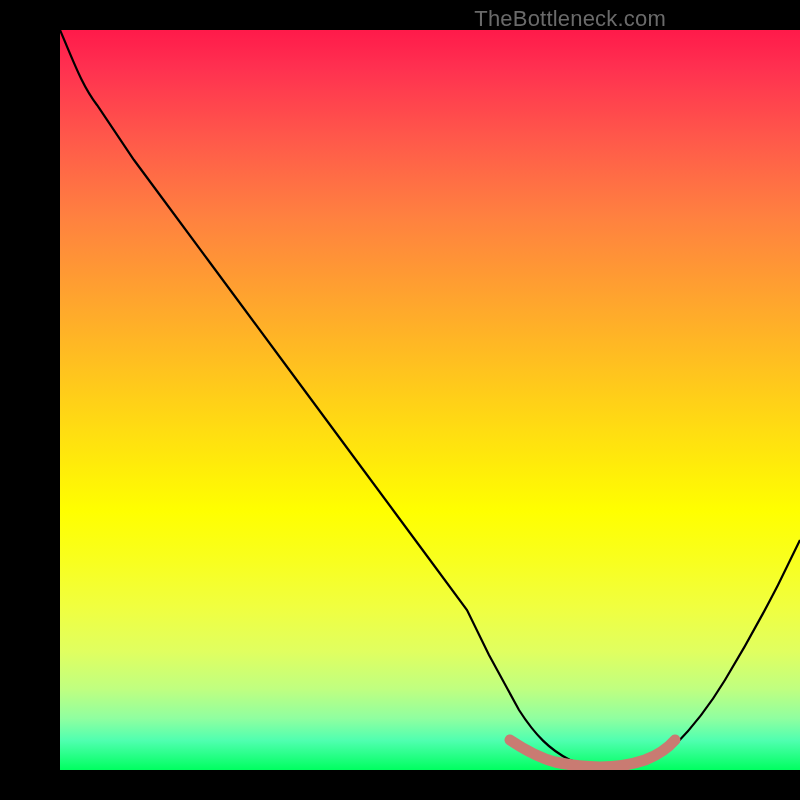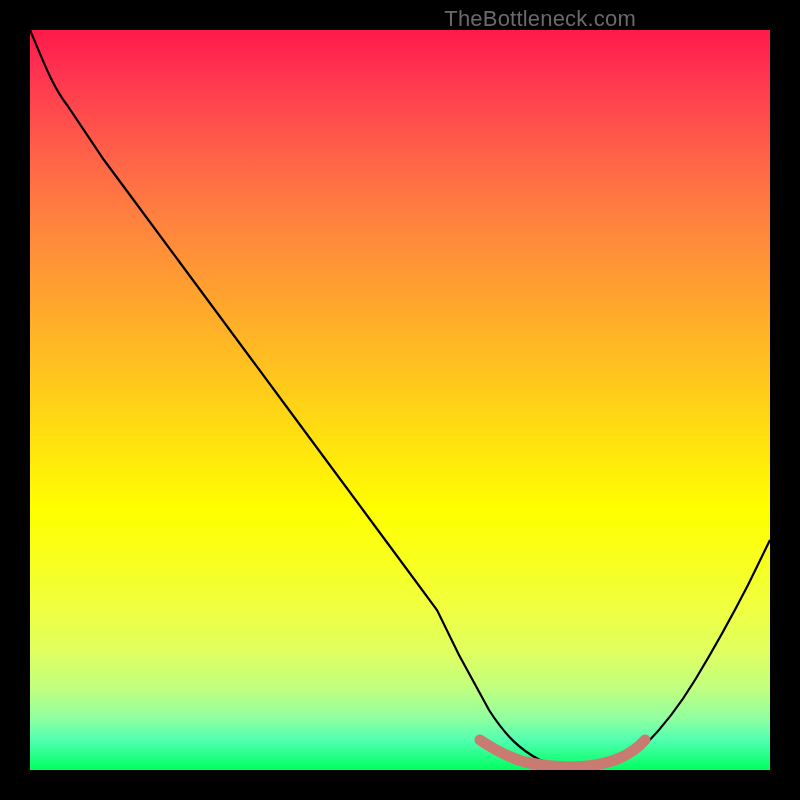--- a/index.html
+++ b/index.html
@@ -2,20 +2,21 @@
 <html><head>
 <meta charset="utf-8">
 <style>
   * { margin: 0; padding: 0; box-sizing: border-box; }
   html, body { width: 800px; height: 800px; background: #000; overflow: hidden; }
   .container {
     width: 668px;
     height: 800px;
     position: relative;
     background: #000;
+    margin-left: 30px;
   }
   .chart-area {
     position: absolute;
     left: 30px;
     top: 30px;
     width: 740px;
     height: 740px;
     background: linear-gradient(to bottom,
       #ff1a4a 0%,
       #ff3050 5%,

